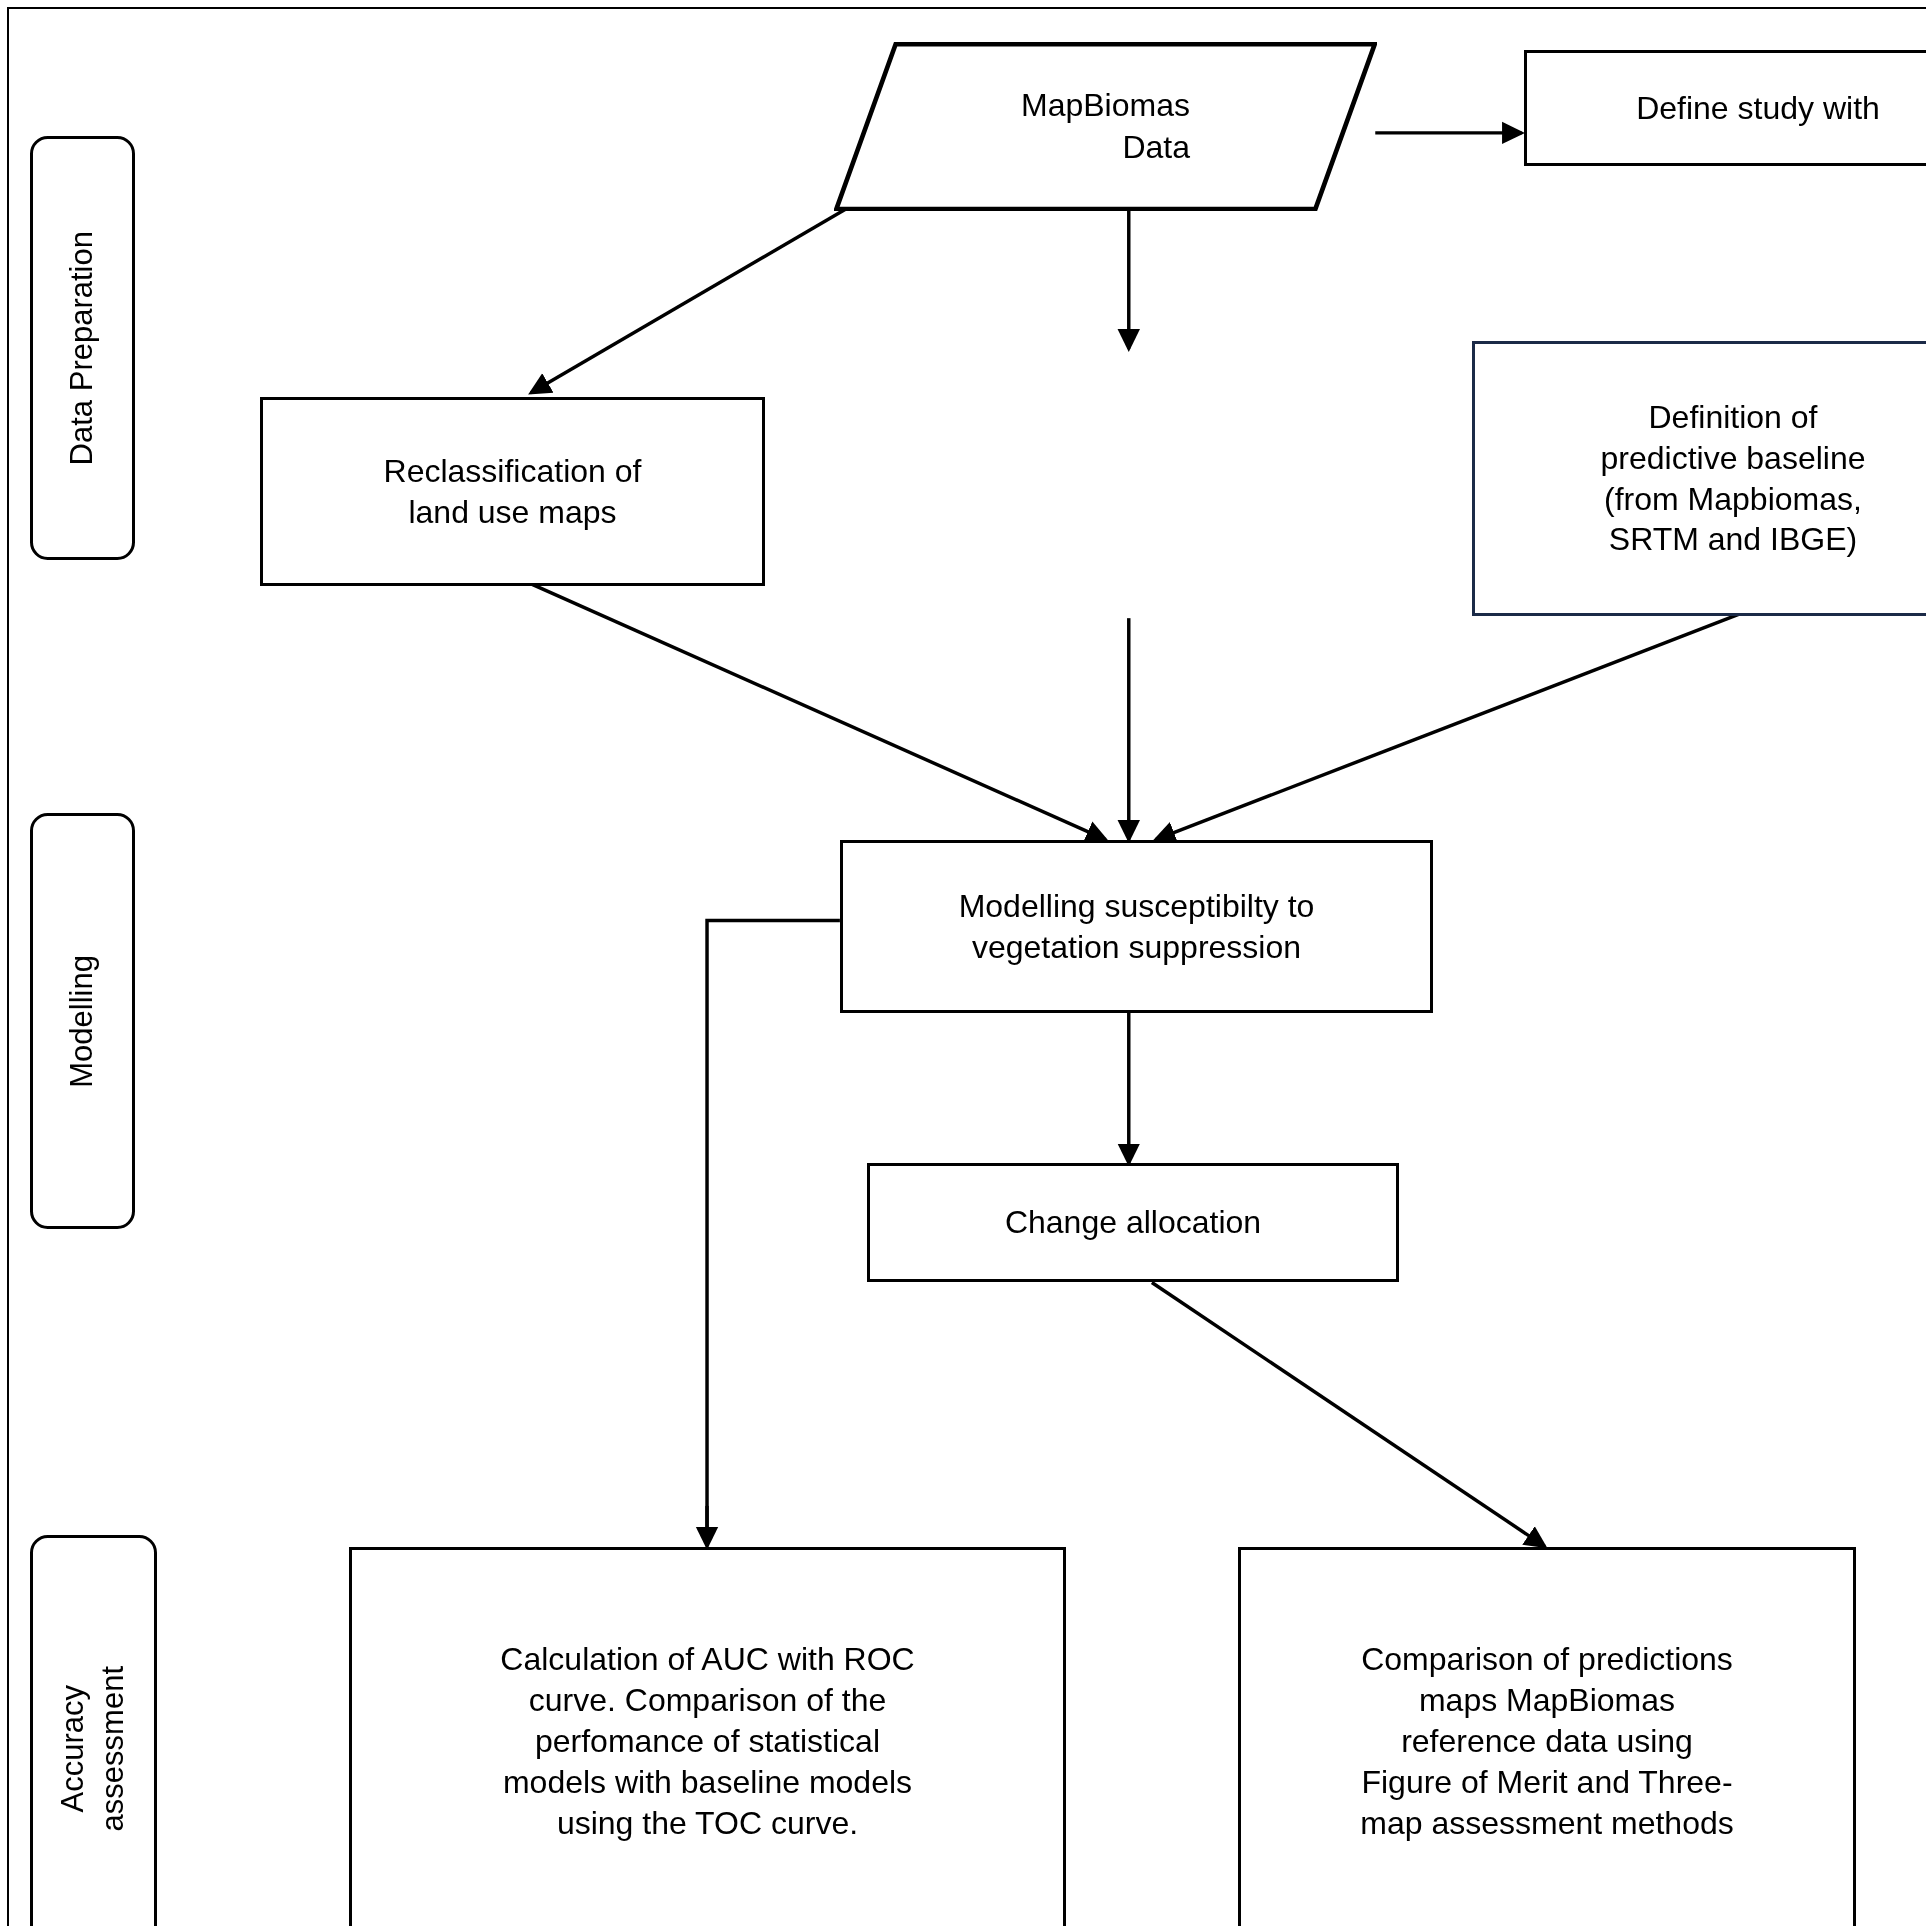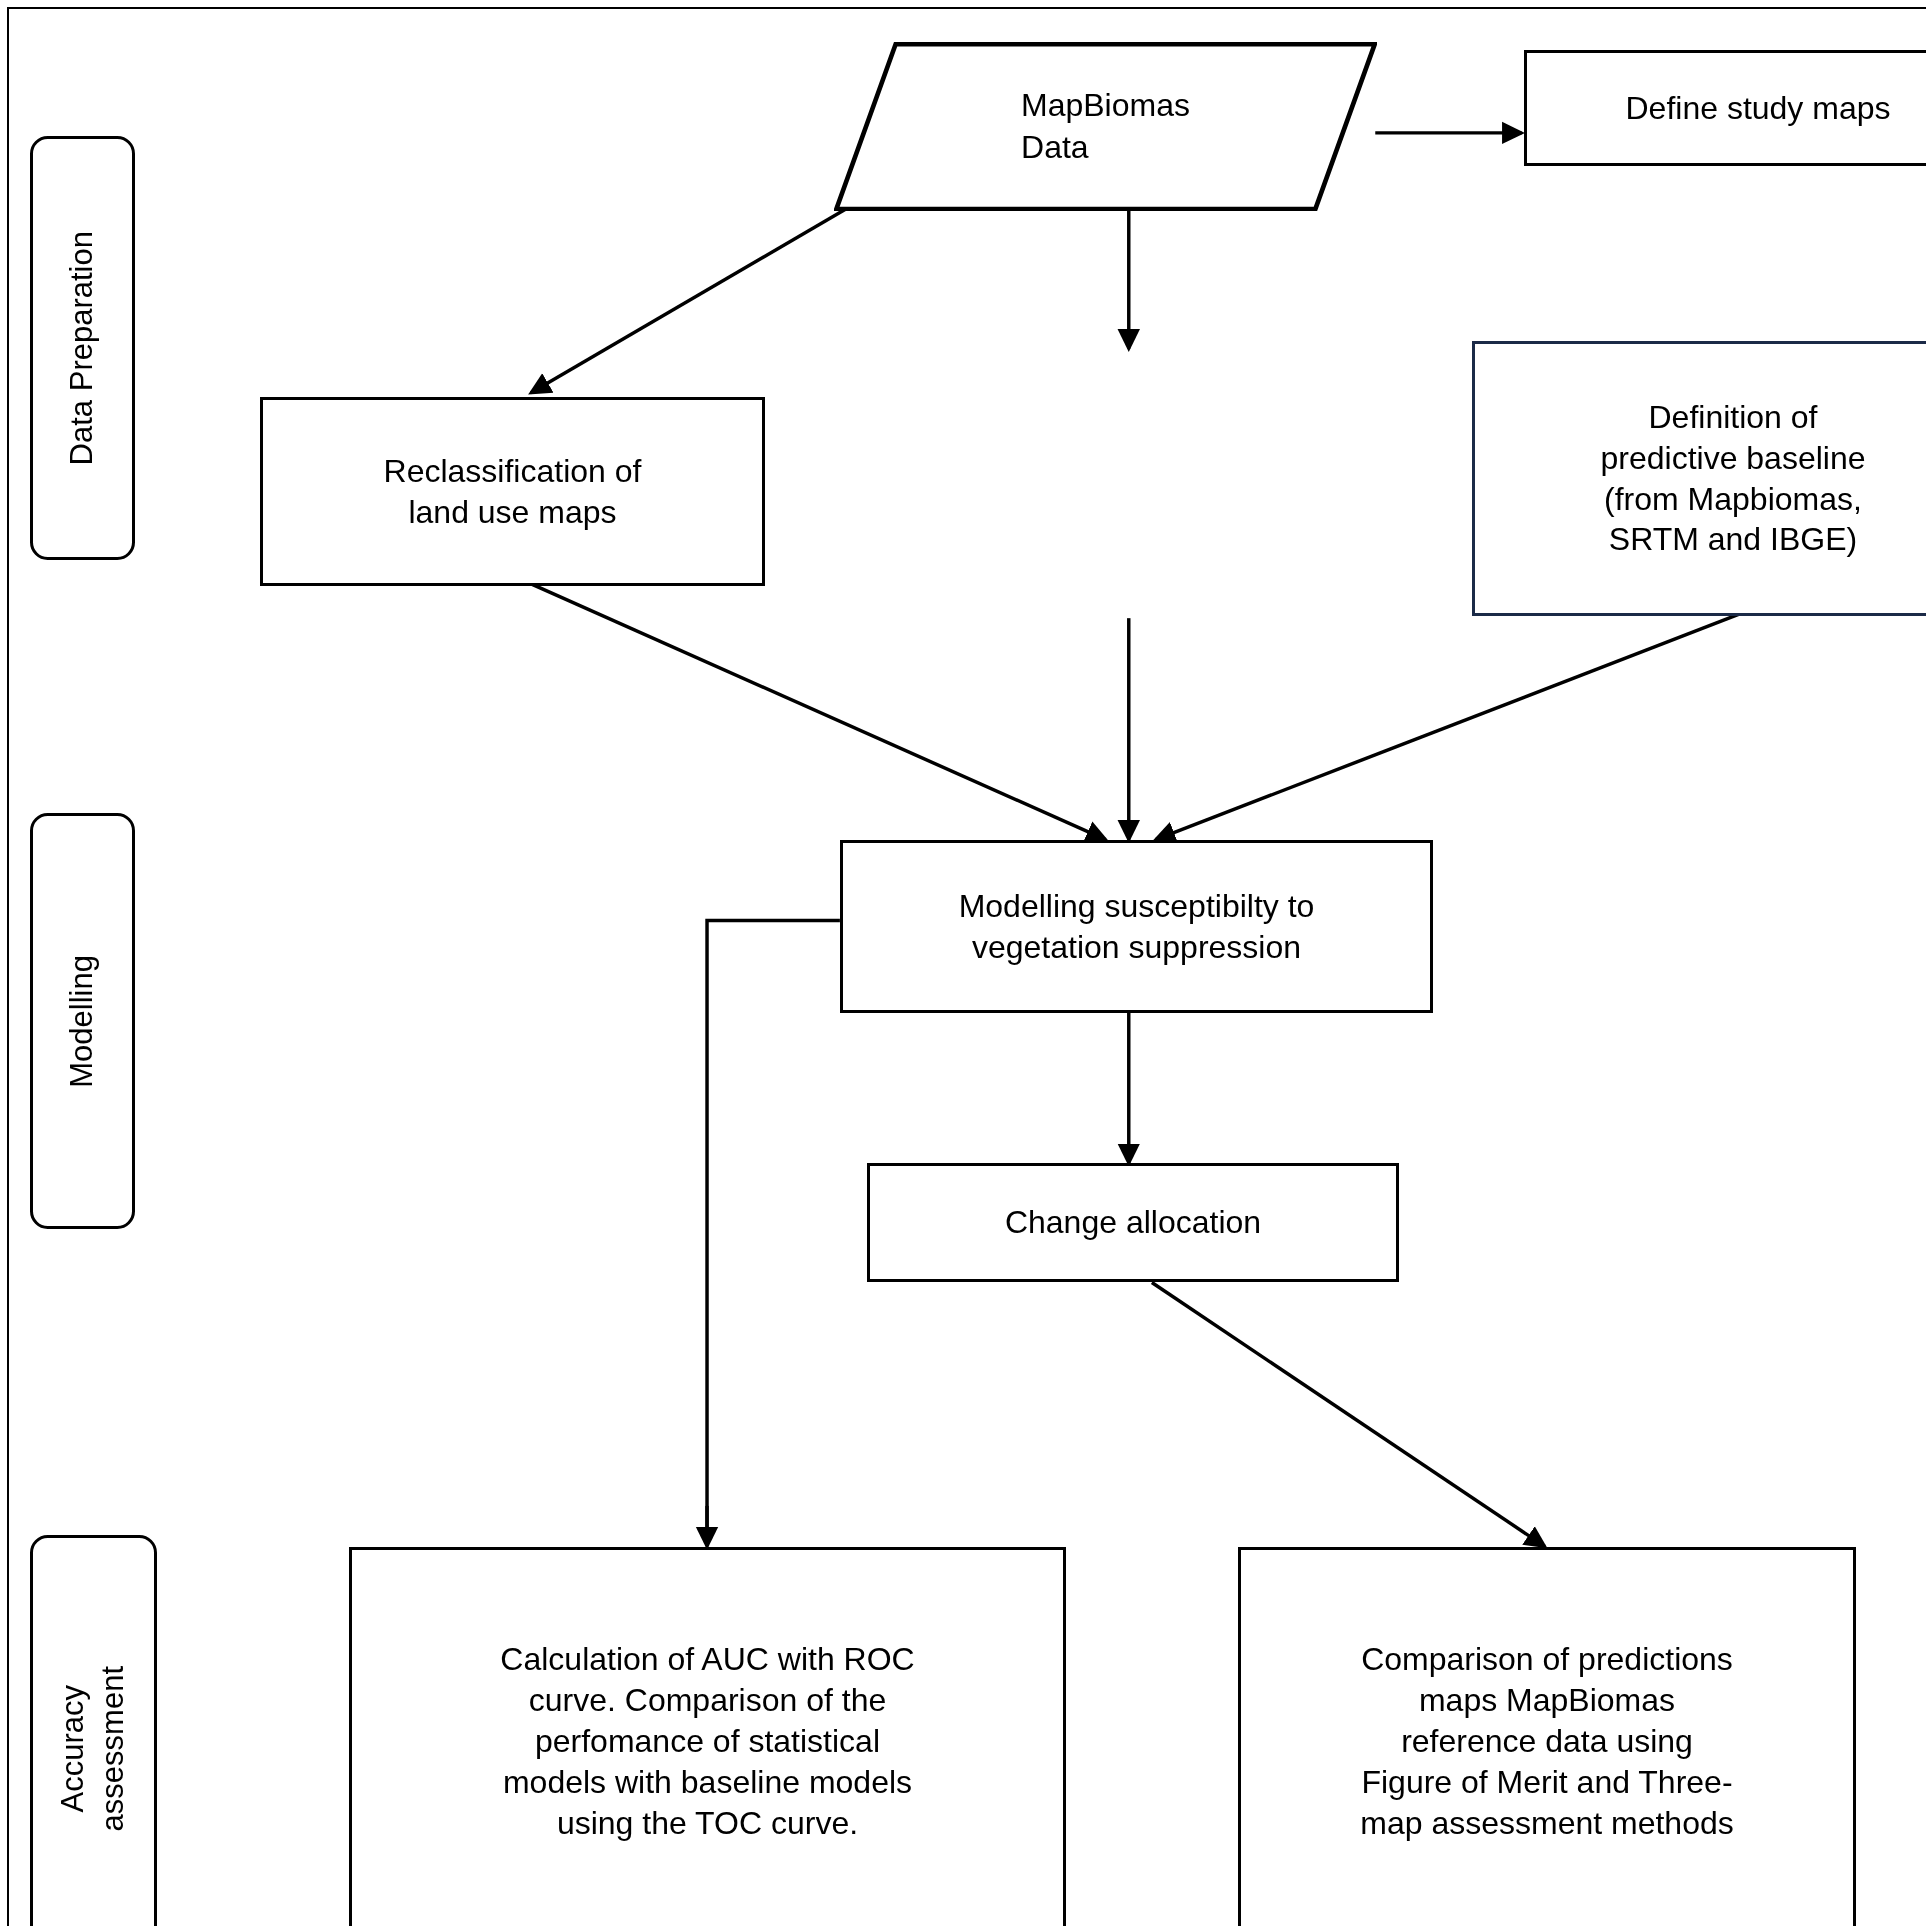--- a/index.html
+++ b/index.html
@@ -50,21 +50,21 @@
   .paral .shape{
     position:absolute;
     inset:0;
   }
   .paral .txt{
     position:absolute;
     inset:0;
     display:flex;
     align-items:center;
     justify-content:center;
-    text-align:left;
+    text-align:right;
     font-size:32px;
     line-height:1.3;
     white-space:pre-line;
     z-index:2;
   }
 
   
   .phase{
     position:absolute;
     box-sizing:border-box;
@@ -154,21 +154,21 @@
 
   <div class="paral" style="left:834px; top:42px; width:543px; height:169px;">
     <svg class="shape" viewBox="0 0 1410 440" preserveAspectRatio="none">
       <polygon points="160,6 1404,6 1250,434 6,434" fill="#ffffff" stroke="#000" stroke-width="12"></polygon>
     </svg>
     <div class="txt">MapBiomas
 Data</div>
   </div>
 
   <div class="node" style="left:1524px; top:50px; width:468px; height:116px;">
-    <span>Define study maps</span>
+    <span>Define study with</span>
   </div>
 
   <div class="node" style="left:260px; top:397px; width:505px; height:189px;">
     <span>Reclassification of
 land use maps</span>
   </div>
 
 
   <div class="node blue" style="left:1472px; top:341px; width:522px; height:275px;">
     <span>Definition of

